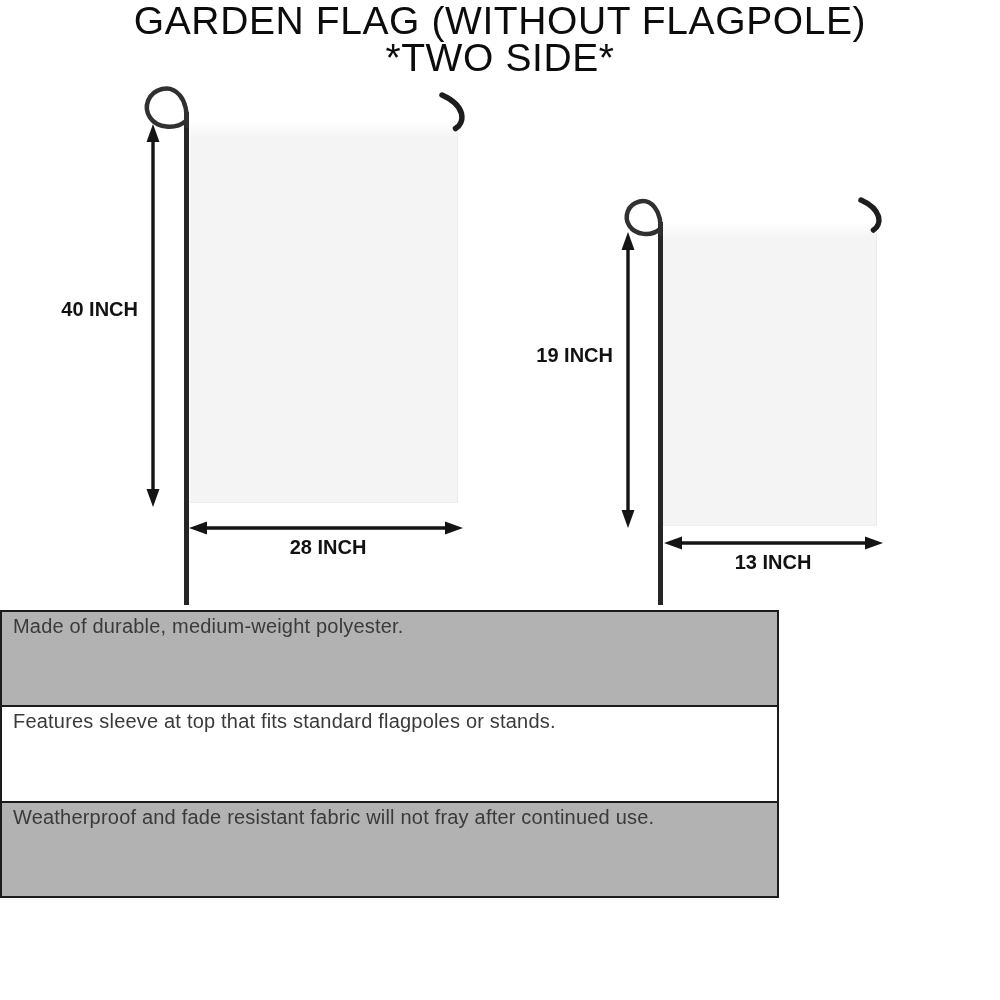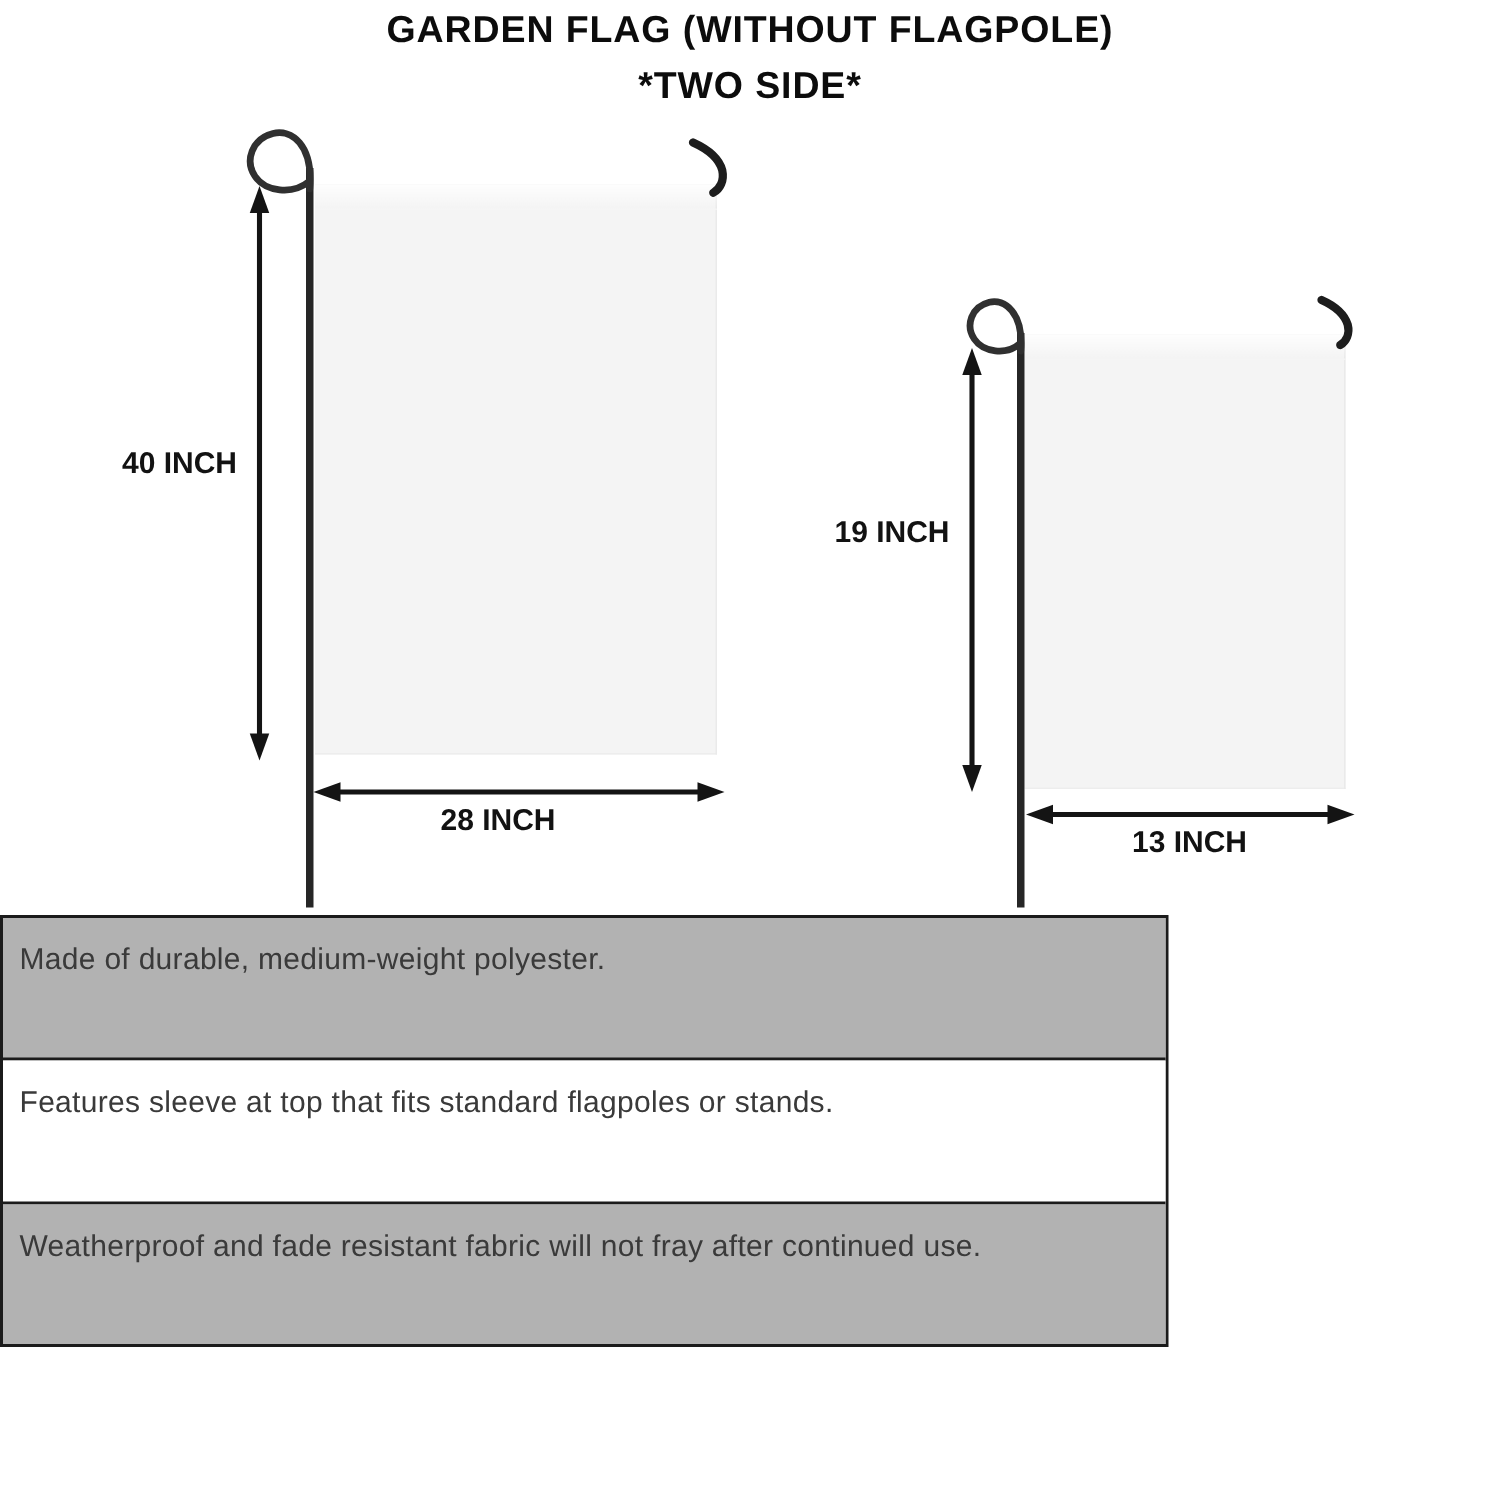--- a/index.html
+++ b/index.html
@@ -3,25 +3,25 @@
 <meta charset="utf-8">
 <style>
   html,body{margin:0;padding:0;background:#fff;}
   body{
     width:1000px;height:1000px;position:relative;overflow:hidden;
     font-family:"Liberation Sans", sans-serif;
   }
   
   .title-block{
     position:absolute;top:2px;left:0;width:1000px;text-align:center;
-    color:#0c0c0c;font-weight:700;letter-spacing:.6px;line-height:37px;
-    font-size:25px;
+    color:#0c0c0c;font-weight:400;letter-spacing:.6px;line-height:37px;
+    font-size:39px;
   }
   
-  .figure{position:absolute;top:0;left:0;width:868px;height:620px;margin-left:20px;}
+  .figure{position:absolute;top:0;left:0;width:868px;height:620px;}
   .flag{
     position:absolute;background:#f4f4f4;z-index:1;
     box-shadow:inset -1px 0 0 #eaeaea, inset 0 -1px 0 #ededed;
   }
   .flag .sleeve{
     position:absolute;top:0;left:0;right:0;height:16px;
     background:linear-gradient(to bottom, rgba(255,255,255,.85), rgba(255,255,255,0));
     border-bottom:1px solid rgba(0,0,0,0.03);
   }
   .flag-large{left:190px;top:123px;width:268px;height:380px;}
@@ -34,21 +34,21 @@
   .dim-label.right-align{text-align:right;}
   .dim-label.center-align{text-align:center;}
   
   .spec-list{
     position:absolute;top:610px;left:0;width:779px;height:288px;z-index:4;
     border:2px solid #1b1b1b;box-sizing:border-box;
     display:flex;flex-direction:column;
   }
   .spec-row{
     flex:1;background:#ffffff;color:#3a3a3a;font-size:20px;
-    padding:17px 0 0 11px;box-sizing:border-box;letter-spacing:.2px;
+    padding:3px 0 0 11px;box-sizing:border-box;letter-spacing:.2px;
   }
   .spec-row:nth-child(odd){background:#b2b2b2;}
   .spec-row:not(:last-child){border-bottom:2px solid #1b1b1b;}
 </style>
 </head>
 <body>
 
 <div>
 
   <div class="title-block">
@@ -100,21 +100,21 @@
       </g>
 
       <g>
         <line x1="678" y1="543" x2="869" y2="543" stroke="#141414" stroke-width="3.4"></line>
         <polygon points="664,543 682,536.5 682,549.5" fill="#141414"></polygon>
         <polygon points="883,543 865,536.5 865,549.5" fill="#141414"></polygon>
       </g>
     </svg>
 
     <div class="dim-label right-align" style="left:38px;top:298px;width:100px;">40 INCH</div>
-    <div class="dim-label center-align" style="left:212px;top:536px;width:200px;">28 INCH</div>
+    <div class="dim-label center-align" style="left:228px;top:536px;width:200px;">28 INCH</div>
     <div class="dim-label right-align" style="left:513px;top:344px;width:100px;">19 INCH</div>
     <div class="dim-label center-align" style="left:673px;top:551px;width:200px;">13 INCH</div>
   </div>
 
   <div class="spec-list">
     <div class="spec-row">
       <span>Made of durable, medium-weight polyester.</span>
     </div>
     <div class="spec-row">
       <span>Features sleeve at top that fits standard flagpoles or stands.</span>

